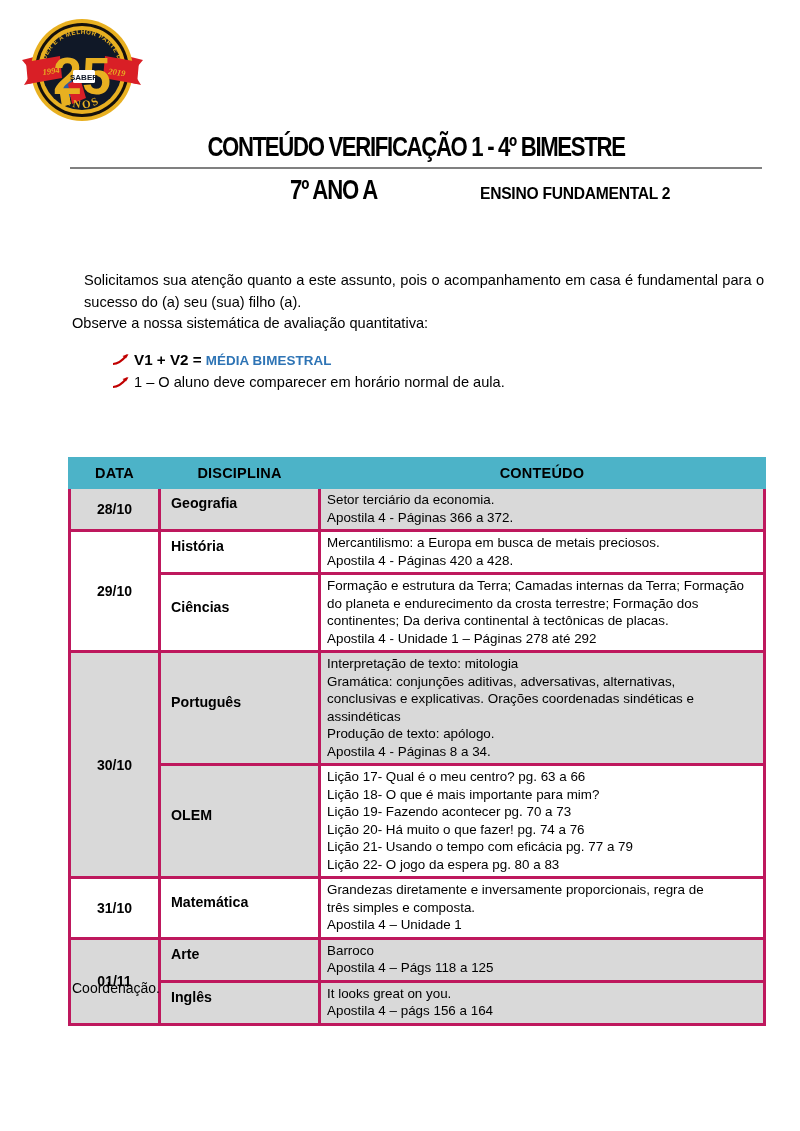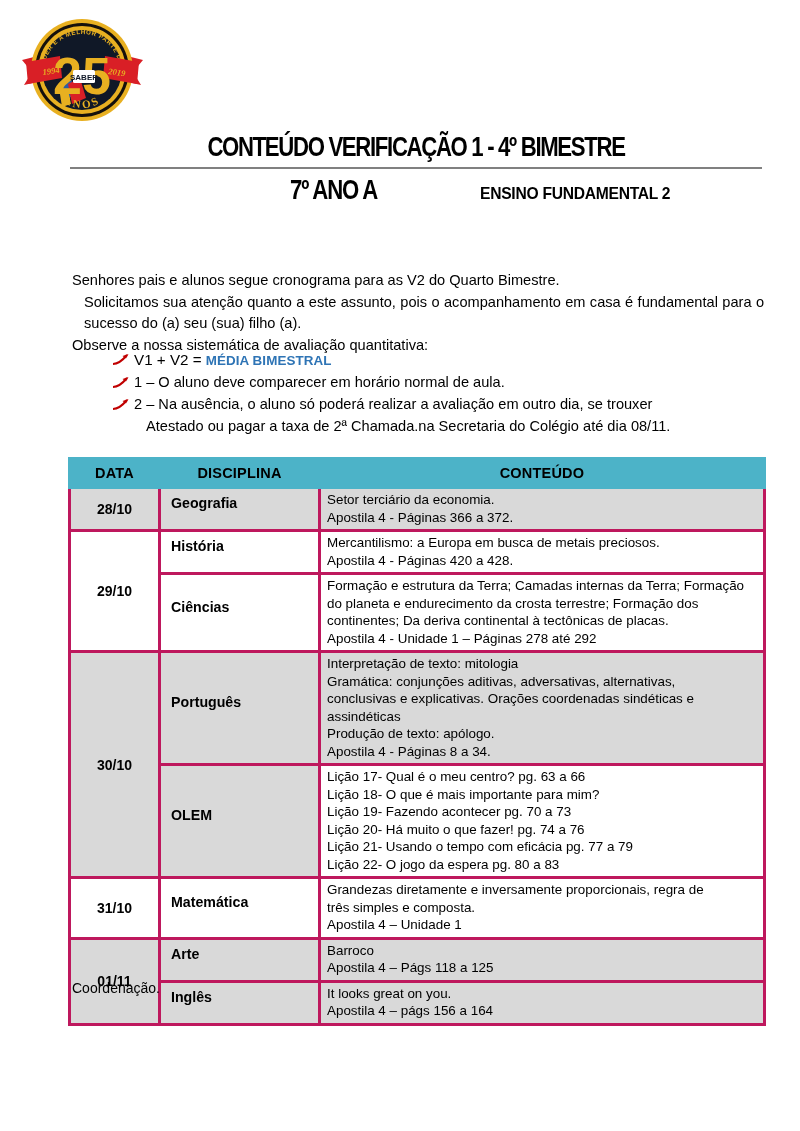--- a/index.html
+++ b/index.html
@@ -118,21 +118,21 @@
     margin: 0 0 0.5px 0;
   }
   .bullet-row .arrow {
     position: absolute;
     left: 0;
     top: 3px;
     width: 18px;
     height: 15px;
   }
   .b-strong {
-    font-weight: normal;
+    font-weight: bold;
     font-size: 15.2px;
   }
   .b-blue {
     color: #2E74B5;
     font-weight: bold;
     font-size: 13.4px;
     letter-spacing: 0.1px;
   }
   .bullet-cont {
     display: block;
@@ -258,21 +258,20 @@
   </div>
 
   <div class="title-main">CONTEÚDO VERIFICAÇÃO 1 - 4º BIMESTRE</div>
   <div class="title-rule"></div>
   <div class="title-sub-row">
     <span class="title-sub">7º ANO A</span>
     <span class="title-level">ENSINO FUNDAMENTAL 2</span>
   </div>
 
   <div class="intro">
-    <p>Senhores pais e alunos segue cronograma para as V2 do Quarto Bimestre.</p>
     <p class="justify">Solicitamos sua atenção quanto a este assunto, pois o acompanhamento em casa é fundamental para o sucesso do (a)  seu (sua)  filho (a).</p>
     <p>Observe a nossa sistemática de avaliação quantitativa:</p>
   </div>
 
   <div class="bullets">
 
     <div class="bullet-row">
       <span class="arrow">
         <svg width="18" height="15" viewBox="0 0 18 15" xmlns="http://www.w3.org/2000/svg">
           <path d="M1 12 C5 12 10 9 15 3" stroke="#C00000" stroke-width="2" fill="none"></path>
@@ -286,30 +285,20 @@
     <div class="bullet-row">
       <span class="arrow">
         <svg width="18" height="15" viewBox="0 0 18 15" xmlns="http://www.w3.org/2000/svg">
           <path d="M1 12 C5 12 10 9 15 3" stroke="#C00000" stroke-width="2" fill="none"></path>
           <path d="M16.5 2 L10.5 4 L14 6.5 Z" fill="#C00000"></path>
         </svg>
       </span>
       <span>1 – O aluno deve comparecer em horário normal de aula.</span>
     </div>
 
-    <div class="bullet-row wrap">
-      <span class="arrow">
-        <svg width="18" height="15" viewBox="0 0 18 15" xmlns="http://www.w3.org/2000/svg">
-          <path d="M1 12 C5 12 10 9 15 3" stroke="#C00000" stroke-width="2" fill="none"></path>
-          <path d="M16.5 2 L10.5 4 L14 6.5 Z" fill="#C00000"></path>
-        </svg>
-      </span>
-      <span class="bullet-cont">2 – Na ausência, o aluno só poderá realizar a avaliação em outro dia, se trouxer</span>
-      <span class="line2">Atestado ou pagar a taxa de 2ª Chamada.na Secretaria do Colégio até dia 08/11.</span>
-    </div>
 
   </div>
 
   <table class="sched">
     <colgroup>
       <col class="col-data">
       <col class="col-disc">
       <col class="col-cont">
     </colgroup>
     <thead>

